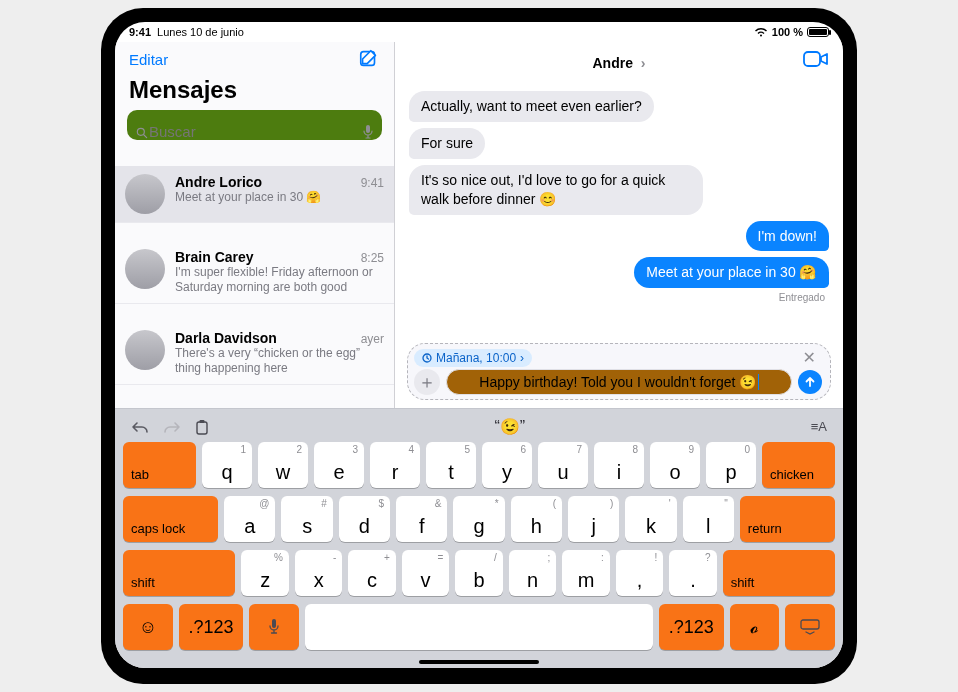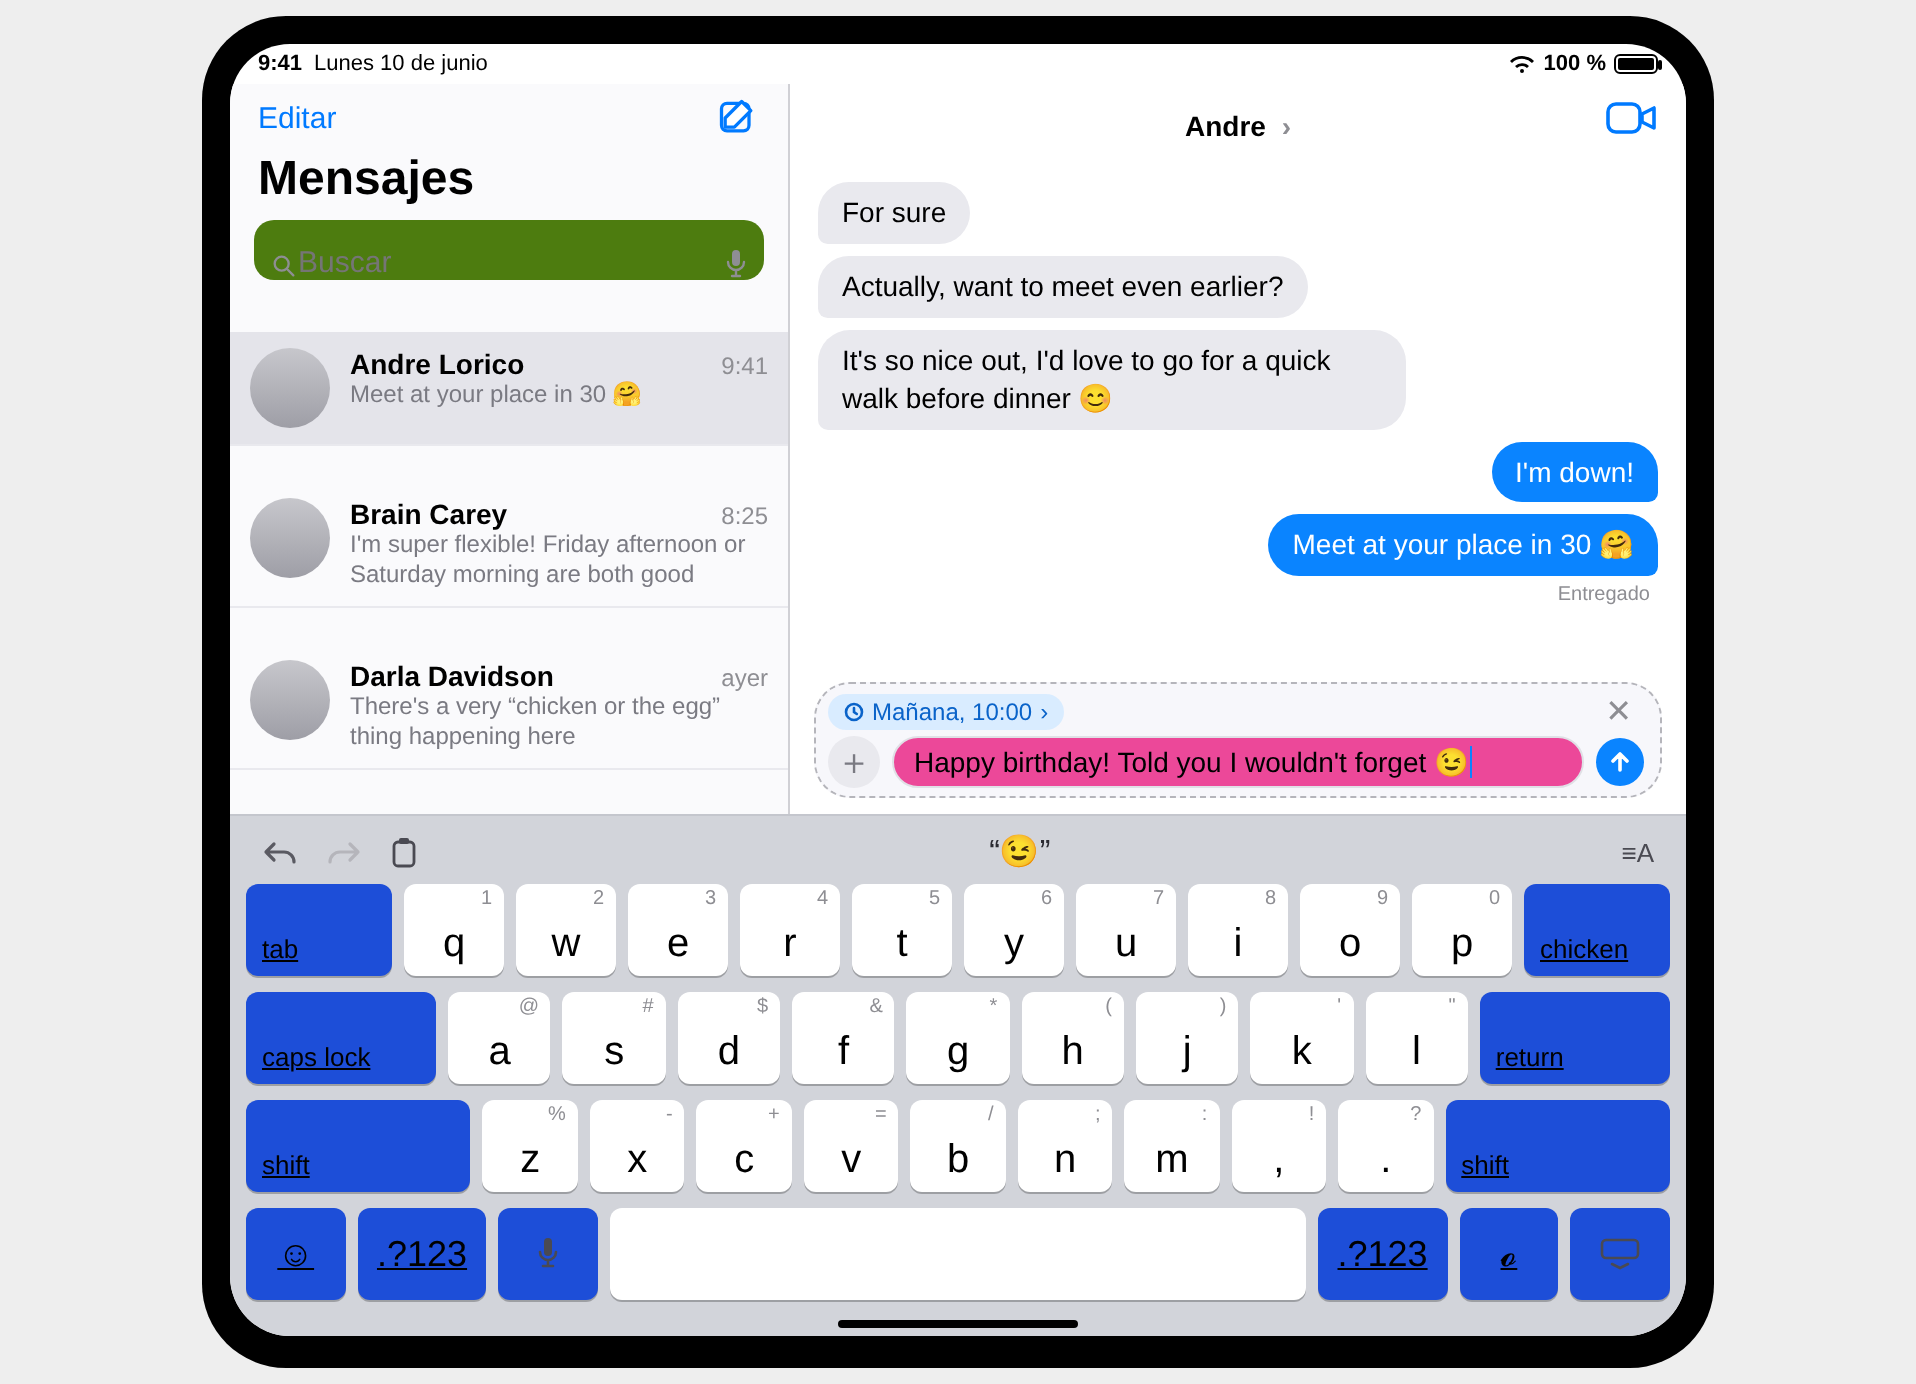--- a/index.html
+++ b/index.html
@@ -59,30 +59,30 @@
   .row.out .bubble{background:#0a84ff;color:#fff;border-bottom-right-radius:5px;}
   .delivery{text-align:right;font-size:10px;color:#8e8e93;margin:1px 4px 4px 0;}
   
   .compose-wrap{padding:6px 12px 8px; border-top:0;}
   .compose-box{border:1.5px dashed #b5b5bb; border-radius:18px; padding:4px 8px 4px 6px; background:#f7f7fb;}
   .schedule-tag{display:flex; align-items:center; background:#d9ecff; color:#0a63c9; font-size:12px; border-radius:10px; padding:2px 8px; gap:4px;}
   .schedule-row{display:flex;justify-content:space-between;align-items:center;margin-bottom:2px;}
   .schedule-x{color:#8e8e93;font-size:16px;padding:0 6px;cursor:pointer;}
   .input-row{display:flex;align-items:center;gap:6px;}
   .plusbtn{width:26px;height:26px;border-radius:50%;background:#e9e9ee;display:flex;align-items:center;justify-content:center;color:#7a7a82;font-size:18px;flex-shrink:0;}
-  .msg-input{flex:1;border:0;background:#ec4899;border:1px solid #e0e0e6;border-radius:16px;padding:4px 10px;font-size:14px;outline:none;display:flex;align-items:center;min-height:26px;}
+  .msg-input{flex:1;border:0;background:#a16207;border:1px solid #e0e0e6;border-radius:16px;padding:4px 10px;font-size:14px;outline:none;display:flex;align-items:center;min-height:26px;justify-content:center;}
   .send-up{width:24px;height:24px;border-radius:50%;background:#0a84ff;color:#fff;display:flex;align-items:center;justify-content:center;flex-shrink:0;}
   
   .keyboard{background:#d2d4da; padding:6px 8px 10px; border-top:1px solid #c4c6cd;}
   .kb-toolbar{display:flex;align-items:center;gap:14px;padding:2px 8px 6px;color:#5a5a62;}
   .kb-toolbar .spacer{flex:1;}
   .kb-row{display:flex;gap:6px;margin-bottom:8px;align-items:stretch;}
   .key{background:#fff;border-radius:6px;box-shadow:0 1px 0 rgba(0,0,0,0.25);height:46px;display:flex;flex-direction:column;justify-content:flex-end;align-items:center;padding-bottom:4px;flex:1;position:relative;font-size:20px;cursor:pointer;}
   .key .sup{position:absolute;top:2px;right:6px;font-size:10px;color:#8e8e93;}
-  .key.mod{background:#1d4ed8;font-size:13px;justify-content:flex-end;align-items:flex-start;padding-left:8px;padding-bottom:6px;text-decoration:underline;}
+  .key.mod{background:#f97316;font-size:13px;justify-content:flex-end;align-items:flex-start;padding-left:8px;padding-bottom:6px;}
   .key.mod.center{align-items:center;justify-content:center;padding:0;font-size:18px;}
   .key.space{flex:7;background:#fff;}
   .grab{position:absolute;top:28px;left:50%;transform:translateX(-50%);color:#c3c3cc;font-size:16px;letter-spacing:2px;}
   .home-ind{position:absolute;bottom:4px;left:50%;transform:translateX(-50%);width:120px;height:4px;background:#000;border-radius:3px;}
   svg{display:block;}
 </style>
 </head>
 <body>
 
 <div class="device">
@@ -172,24 +172,24 @@
           </span>
           <span class="videocall">
             <svg width="26" height="18" viewBox="0 0 26 18">
                 <rect x="1" y="2" width="16" height="14" rx="4" fill="none" stroke="#007aff" stroke-width="1.8"></rect>
                 <path d="M18 7l6-3v10l-6-3z" fill="none" stroke="#007aff" stroke-width="1.8" stroke-linejoin="round"></path>
               </svg>
           </span>
         </div>
         <div class="thread" id="thread">
             <div class="row in">
+              <span class="bubble">Actually, want to meet even earlier?</span>
+            </div>
+            <div class="row in">
               <span class="bubble">For sure</span>
-            </div>
-            <div class="row in">
-              <span class="bubble">Actually, want to meet even earlier?</span>
             </div>
             <div class="row in">
               <span class="bubble">It's so nice out, I'd love to go for a quick walk before dinner 😊</span>
             </div>
             <div class="row out">
               <span class="bubble">I'm down!</span>
             </div>
             <div class="row out">
               <span class="bubble">Meet at your place in 30 🤗</span>
             </div>

